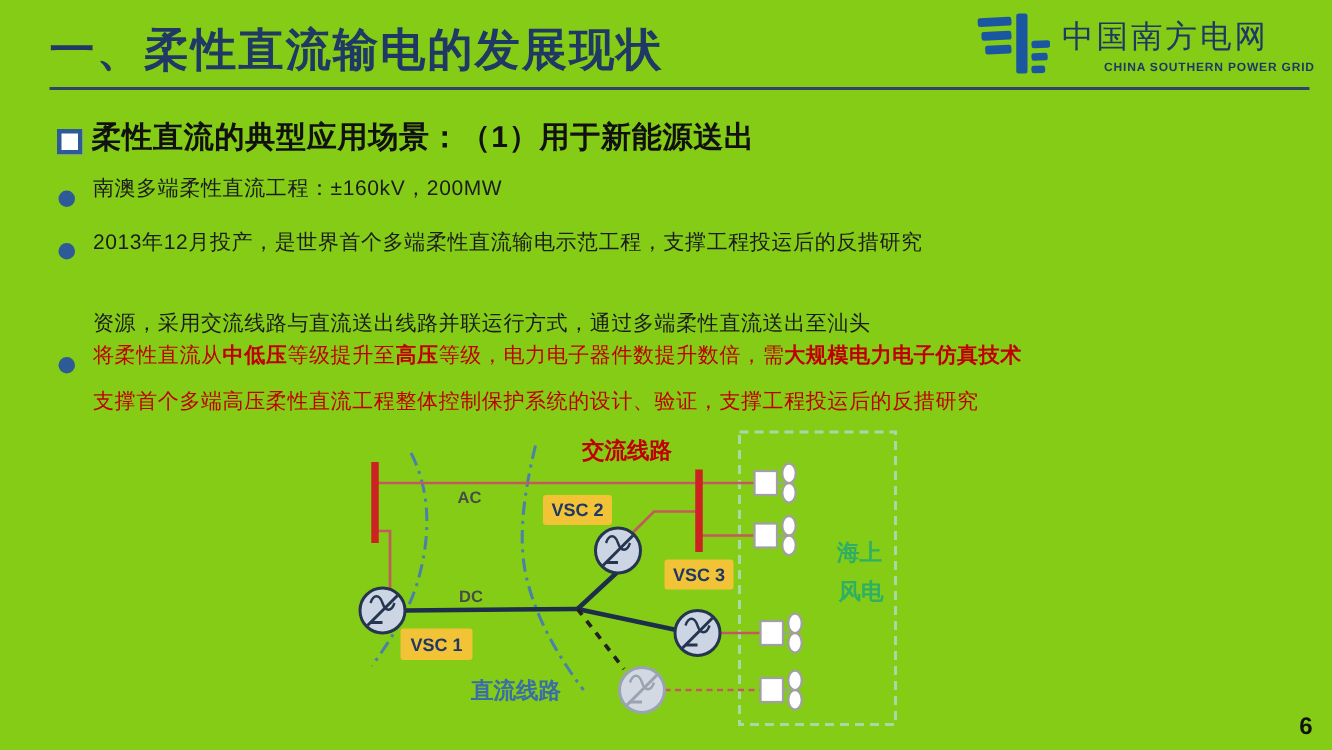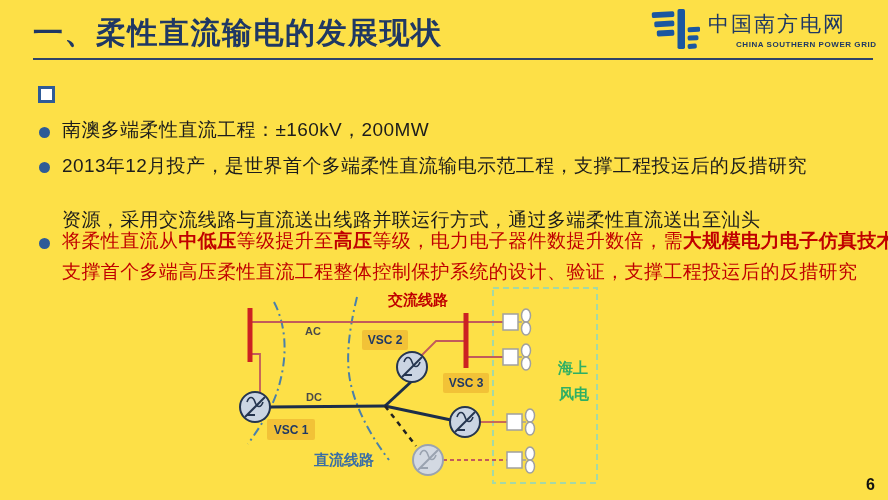--- a/index.html
+++ b/index.html
@@ -1,34 +1,34 @@
 <!DOCTYPE html>
 <html><head>
 <meta charset="utf-8">
 <style>
   html,body{margin:0;padding:0;background:#e9e9e9;}
   .slide{
-    position:relative;width:888px;height:500px;background:#fde047;
+    position:relative;width:888px;height:500px;background:#84cc16;
     font-family:"Liberation Sans","DejaVu Sans",sans-serif;overflow:hidden;
   }
   
   .title{
     position:absolute;left:33px;top:13px;font-size:30px;font-weight:bold;
     color:#1F3864;letter-spacing:1.5px;white-space:nowrap;
   }
   .divider{position:absolute;left:33px;top:58px;width:840px;height:2px;background:#2F4468;}
   .logo{position:absolute;left:650px;top:6px;display:flex;align-items:center;}
   .logo-text{margin-left:8px;}
   .logo-cn{font-size:21px;font-weight:normal;color:#1F3864;letter-spacing:2px;white-space:nowrap;}
   .logo-en{font-size:8px;font-weight:bold;color:#1F3864;letter-spacing:0.55px;white-space:nowrap;margin-top:2px;margin-left:28px;}
   
   .sq-bullet{position:absolute;left:38px;top:86px;width:11px;height:11px;border:3px solid #2E5B97;background:#fff;}
   .heading{position:absolute;left:61px;top:78px;font-size:20px;font-weight:bold;color:#111;letter-spacing:0.5px;white-space:nowrap;}
   .dot{position:absolute;left:39px;width:11px;height:11px;border-radius:50%;background:#2E5B97;}
-  .bline{position:absolute;left:62px;font-size:19px;color:#1c1c1c;letter-spacing:0.4px;white-space:nowrap;}
+  .bline{position:absolute;left:62px;font-size:14px;color:#1c1c1c;letter-spacing:0.4px;white-space:nowrap;}
   .bline.red{color:#C00000;}
   .page-num{position:absolute;right:13px;bottom:6px;font-size:16px;font-weight:bold;color:#111;}
   
   .diagram{position:absolute;left:222px;top:284px;}
   svg text{font-family:"Liberation Sans","DejaVu Sans",sans-serif;}
 </style>
 </head>
 <body>
 
 <div class="slide">
@@ -49,20 +49,21 @@
     </svg>
     <div class="logo-text">
       <div class="logo-cn">中国南方电网</div>
       <div class="logo-en">CHINA SOUTHERN POWER GRID</div>
     </div>
   </div>
 
   <div class="divider"></div>
 
   <div class="sq-bullet"></div>
+  <div class="heading">柔性直流的典型应用场景：（1）用于新能源送出</div>
 
   <div class="dot" style="top:127px"></div>
   <div class="bline" style="top:117px">南澳多端柔性直流工程：±160kV，200MW</div>
 
   <div class="dot" style="top:162px"></div>
   <div class="bline" style="top:153px">2013年12月投产，是世界首个多端柔性直流输电示范工程，支撑工程投运后的反措研究</div>
   <div class="bline" style="top:207px">资源，采用交流线路与直流送出线路并联运行方式，通过多端柔性直流送出至汕头</div>
 
   <div class="dot" style="top:238px"></div>
   <div class="bline red" style="top:259px"><span>支撑首个多端高压柔性直流工程整体控制保护系统的设计、验证，支撑工程投运后的反措研究</span></div>

